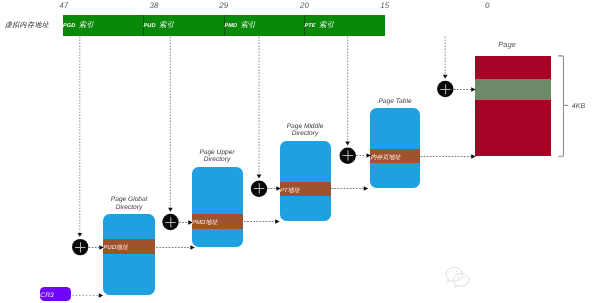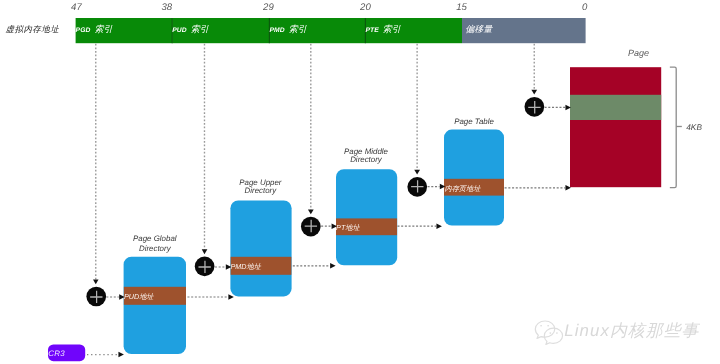--- a/index.html
+++ b/index.html
@@ -45,44 +45,41 @@
   #svgroot{position:absolute;left:0;top:0;width:600px;height:303px;pointer-events:none;}
 </style>
 </head>
 <body>
 
 <div id="stage">
 
   <div class="abs ctr" id="addr-label">虚拟内存地址</div>
 
   <div class="abs tick" style="left:48.7px">47</div>
-  <div class="abs tick" style="left:124px">38</div>
+  <div class="abs tick" style="left:139px">38</div>
   <div class="abs tick" style="left:208.7px">29</div>
   <div class="abs tick" style="left:289.5px">20</div>
   <div class="abs tick" style="left:369.7px">15</div>
   <div class="abs tick" style="left:472.2px">0</div>
 
   <div class="abs seg ctr" style="left:63px;width:80.5px;background:#088a08">
     <span class="ab">PGD</span>
       <span class="wd">索引</span>
   </div>
   <div class="abs seg ctr" style="left:143.5px;width:81px;background:#088a08">
     <span class="ab">PUD</span>
       <span class="wd">索引</span>
   </div>
   <div class="abs seg ctr" style="left:224.5px;width:80px;background:#088a08">
     <span class="ab">PMD</span>
       <span class="wd">索引</span>
   </div>
   <div class="abs seg ctr last" style="left:304.5px;width:80px;background:#088a08">
     <span class="ab">PTE</span>
       <span class="wd">索引</span>
-  </div>
-  <div class="abs seg ctr last" style="left:384.5px;width:103.5px;background:#64748b">
-    <span class="wd">偏移量</span>
   </div>
 
   <div class="abs tbl-title" style="left:94px;top:196px;width:70px">Page Global
 Directory</div>
   <div class="abs tbl" style="left:103.3px;top:214.3px;width:52.2px;height:81.1px">
     <div class="band ctr" style="top:25.2px;height:15px">PUD地址</div>
   </div>
 
   <div class="abs tbl-title" style="left:182px;top:148.6px;width:70px">Page Upper
 Directory</div>
@@ -94,42 +91,41 @@
 Directory</div>
   <div class="abs tbl" style="left:280.1px;top:140.9px;width:50.5px;height:79.9px">
     <div class="band ctr" style="top:40.9px;height:14.7px">PT地址</div>
   </div>
 
   <div class="abs tbl-title" style="left:360px;top:97.5px;width:70px">Page Table</div>
   <div class="abs tbl" style="left:370.4px;top:108.2px;width:49.5px;height:80px">
     <div class="band ctr" style="top:40.6px;height:14.7px">内存页地址</div>
   </div>
 
-  <div class="abs" id="page-title" style="left:497px;top:40px;width:70px">Page</div>
+  <div class="abs" id="page-title" style="left:472px;top:40px;width:70px">Page</div>
   <div class="abs" id="page-box" style="left:475.2px;top:55.9px;width:75.6px;height:100.4px">
     <div id="page-green" style="top:22.9px;height:21.7px"></div>
   </div>
   <div class="abs" id="page-size" style="left:571.8px;top:102.5px">4KB</div>
 
   <div class="abs ctr" id="cr3" style="left:40.3px;top:287.1px;width:30.6px;height:14.1px">CR3</div>
 
   <div class="abs" id="wm">
     <svg width="26" height="22" viewBox="441 264 26 22" style="overflow:visible">
       <g fill="none" stroke="#dedede" stroke-width="1" stroke-linecap="round" stroke-linejoin="round">
         <path d="M452.2,266.5 C456.7,266.5 460.3,269.5 460.3,273.2 C460.3,276.9 456.7,279.9 452.2,279.9 C451.1,279.9 450.0,279.8 449.0,279.5 L445.5,281.0 L446.6,278.3 C445.0,277.0 444.1,275.2 444.1,273.2 C444.1,269.5 447.7,266.5 452.2,266.5 Z"></path>
         <path d="M459.2,272.5 C463.4,272.5 466.8,275.3 466.8,278.8 C466.8,282.3 463.4,285.1 459.2,285.1 C458.1,285.1 457.1,284.9 456.2,284.6 L452.9,286.0 L453.8,283.6 C452.4,282.4 451.6,280.7 451.6,278.8 C451.6,275.3 455.0,272.5 459.2,272.5 Z"></path>
       </g>
       <g fill="#dedede">
         <ellipse cx="448.9" cy="270.5" rx="0.8" ry="0.68"></ellipse>
         <ellipse cx="454.8" cy="270.5" rx="0.8" ry="0.68"></ellipse>
         <ellipse cx="456.6" cy="276.6" rx="0.78" ry="0.66"></ellipse>
         <ellipse cx="462.1" cy="276.6" rx="0.78" ry="0.66"></ellipse>
       </g>
     </svg>
-    <span style="margin-left:1.5px">Linux内核那些事</span>
   </div>
 
   <svg id="svgroot">
 
     <g stroke="#9a9a9a" stroke-width="1.15" fill="none" stroke-dasharray="1.45 1.55">
       <path d="M79.8,36.5 L79.8,233.3"></path>
       <path d="M170.4,36.5 L170.4,208.2"></path>
       <path d="M259.0,36.5 L259.0,175.0"></path>
       <path d="M347.6,36.5 L347.6,141.9"></path>
       <path d="M445.2,36.5 L445.2,75.2"></path>

